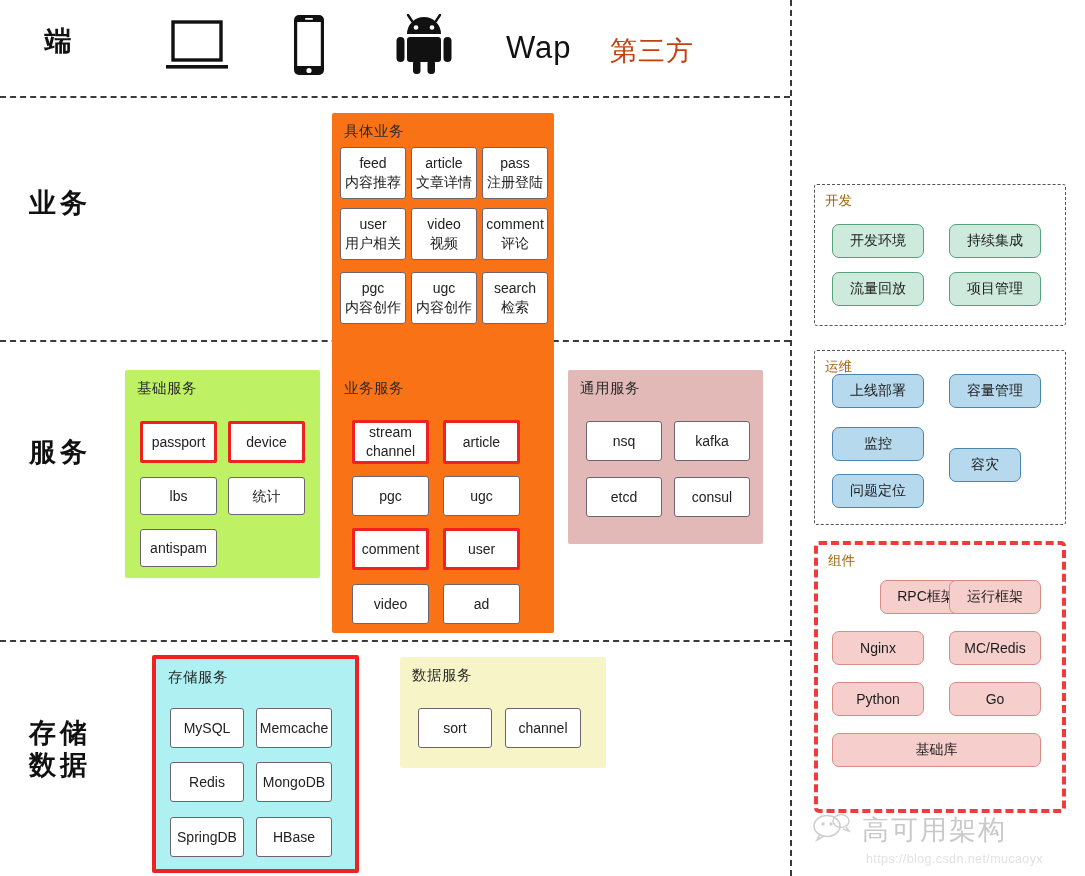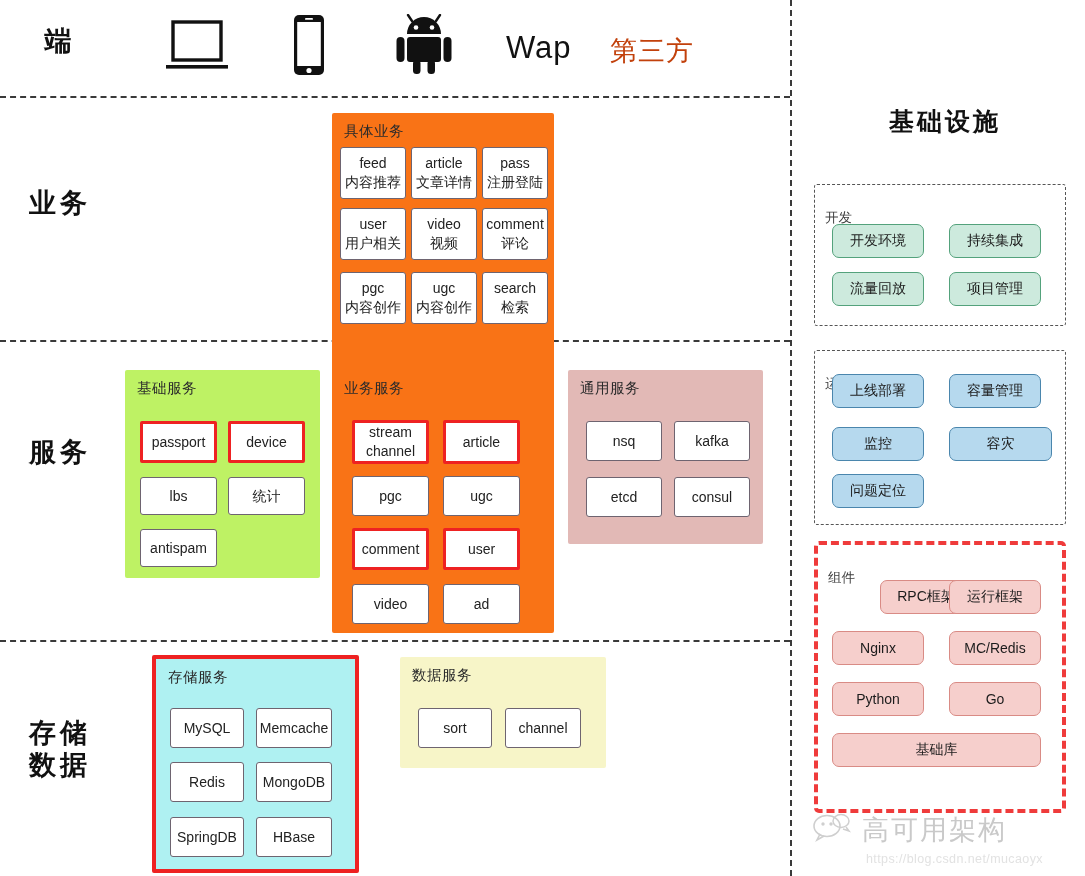--- a/index.html
+++ b/index.html
@@ -101,23 +101,23 @@
     border-radius: 3px;
     background: transparent;
   }
   .group.red {
     border: 4px dashed #ef3b3b;
     border-radius: 5px;
   }
   .group-title {
     position: absolute;
     left: 10px;
-    top: 24px;
+    top: 7px;
     font-size: 13.5px;
-    color: #404040;
+    color: #a16207;
   }
   .chip {
     border-radius: 7px;
     display: flex;
     align-items: center;
     justify-content: center;
     font-size: 14px;
     color: #1c1c1c;
     text-align: center;
   }
@@ -318,37 +318,36 @@
   <div class="abs panel panel-yellow" style="left:400px; top:657px; width:206px; height:111px;">
     <div class="panel-title">数据服务</div>
   </div>
   <div class="abs node" style="left:418px; top:708px; width:74px; height:40px;">
     <span>sort</span>
   </div>
   <div class="abs node" style="left:505px; top:708px; width:76px; height:40px;">
     <span>channel</span>
   </div>
 
-  <div class="abs infra-title" style="left:810px; top:105px; width:270px;">基础设施</div>
 
   <div class="abs group" style="left:814px; top:184px; width:252px; height:142px;">
     <div class="group-title">开发</div>
   </div>
   <div class="abs chip chip-green" style="left:832px; top:224px; width:92px; height:34px;">开发环境</div>
   <div class="abs chip chip-green" style="left:949px; top:224px; width:92px; height:34px;">持续集成</div>
   <div class="abs chip chip-green" style="left:832px; top:272px; width:92px; height:34px;">流量回放</div>
   <div class="abs chip chip-green" style="left:949px; top:272px; width:92px; height:34px;">项目管理</div>
 
   <div class="abs group" style="left:814px; top:350px; width:252px; height:175px;">
     <div class="group-title">运维</div>
   </div>
   <div class="abs chip chip-blue" style="left:832px; top:374px; width:92px; height:34px;">上线部署</div>
   <div class="abs chip chip-blue" style="left:949px; top:374px; width:92px; height:34px;">容量管理</div>
   <div class="abs chip chip-blue" style="left:832px; top:427px; width:92px; height:34px;">监控</div>
-  <div class="abs chip chip-blue" style="left:949px; top:427px; width:103px; height:34px;text-align:right;">容灾</div>
+  <div class="abs chip chip-blue" style="left:949px; top:448px; width:72px; height:34px;text-align:right;">容灾</div>
   <div class="abs chip chip-blue" style="left:832px; top:474px; width:92px; height:34px;">问题定位</div>
 
   <div class="abs group red" style="left:814px; top:541px; width:252px; height:272px;">
     <div class="group-title">组件</div>
   </div>
   <div class="abs chip chip-red" style="left:832px; top:580px; width:92px; height:34px;margin-left:48px;">RPC框架</div>
   <div class="abs chip chip-red" style="left:949px; top:580px; width:92px; height:34px;">运行框架</div>
   <div class="abs chip chip-red" style="left:832px; top:631px; width:92px; height:34px;">Nginx</div>
   <div class="abs chip chip-red" style="left:949px; top:631px; width:92px; height:34px;">MC/Redis</div>
   <div class="abs chip chip-red" style="left:832px; top:682px; width:92px; height:34px;">Python</div>

